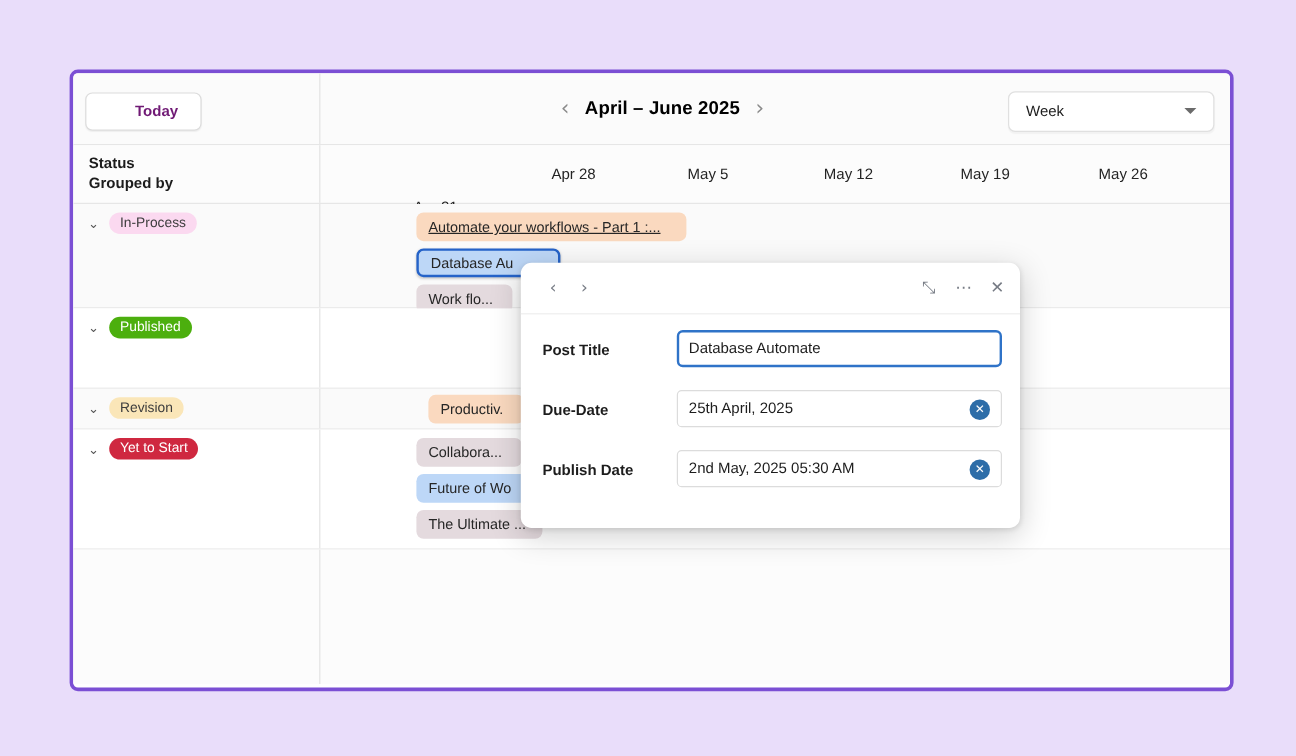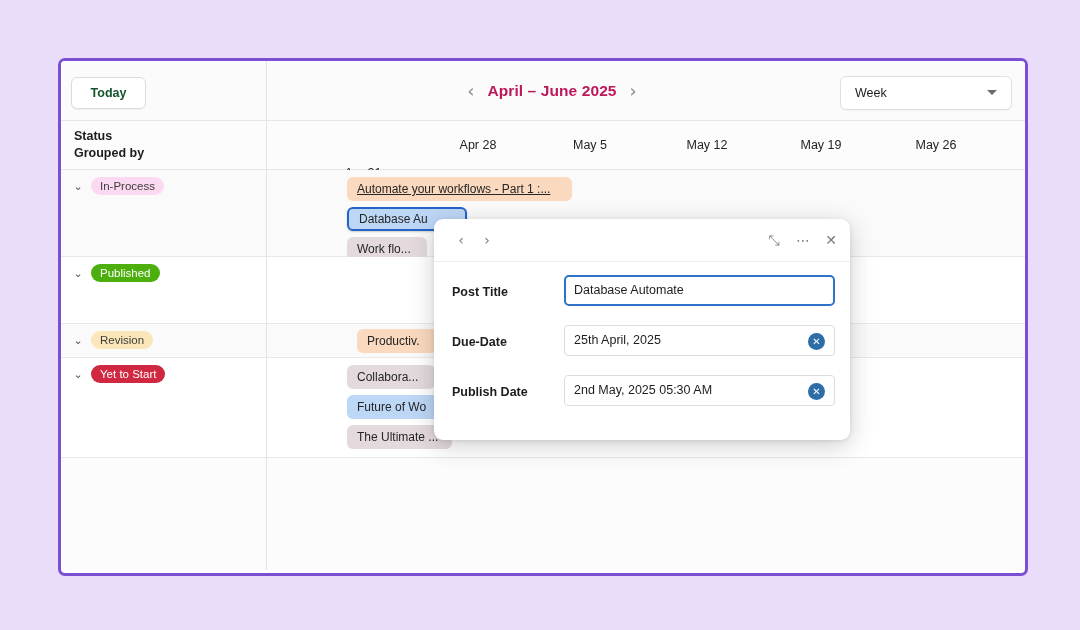--- a/index.html
+++ b/index.html
@@ -52,25 +52,26 @@
     left: 10px;
     top: 16px;
     width: 73px;
     height: 30px;
     background: #ffffff;
     border: 1px solid #dcdcdc;
     border-radius: 6px;
     box-shadow: 0 1px 1px rgba(0,0,0,0.05);
     font-size: 12.5px;
     font-weight: bold;
-    color: #14532d;
+    color: #701a75;
     display: flex;
     align-items: center;
     justify-content: center;
     cursor: pointer;
+    padding-left: 22px;
   }
   .range-nav {
     position: absolute;
     left: 206px;
     top: 0;
     width: 570px;
     height: 59px;
     display: flex;
     align-items: center;
     justify-content: center;
@@ -80,21 +81,21 @@
     color: #8a8a8a;
     font-size: 18px;
     line-height: 1;
     cursor: pointer;
     font-family: "DejaVu Sans", sans-serif;
     user-select: none;
   }
   .range-label {
     font-size: 15.5px;
     font-weight: bold;
-    color: #be185d;
+    color: #000000;
     letter-spacing: .1px;
   }
   .view-select {
     position: absolute;
     left: 779px;
     top: 15px;
     width: 170px;
     height: 32px;
     background: #ffffff;
     border: 1px solid #e0e0e0;

